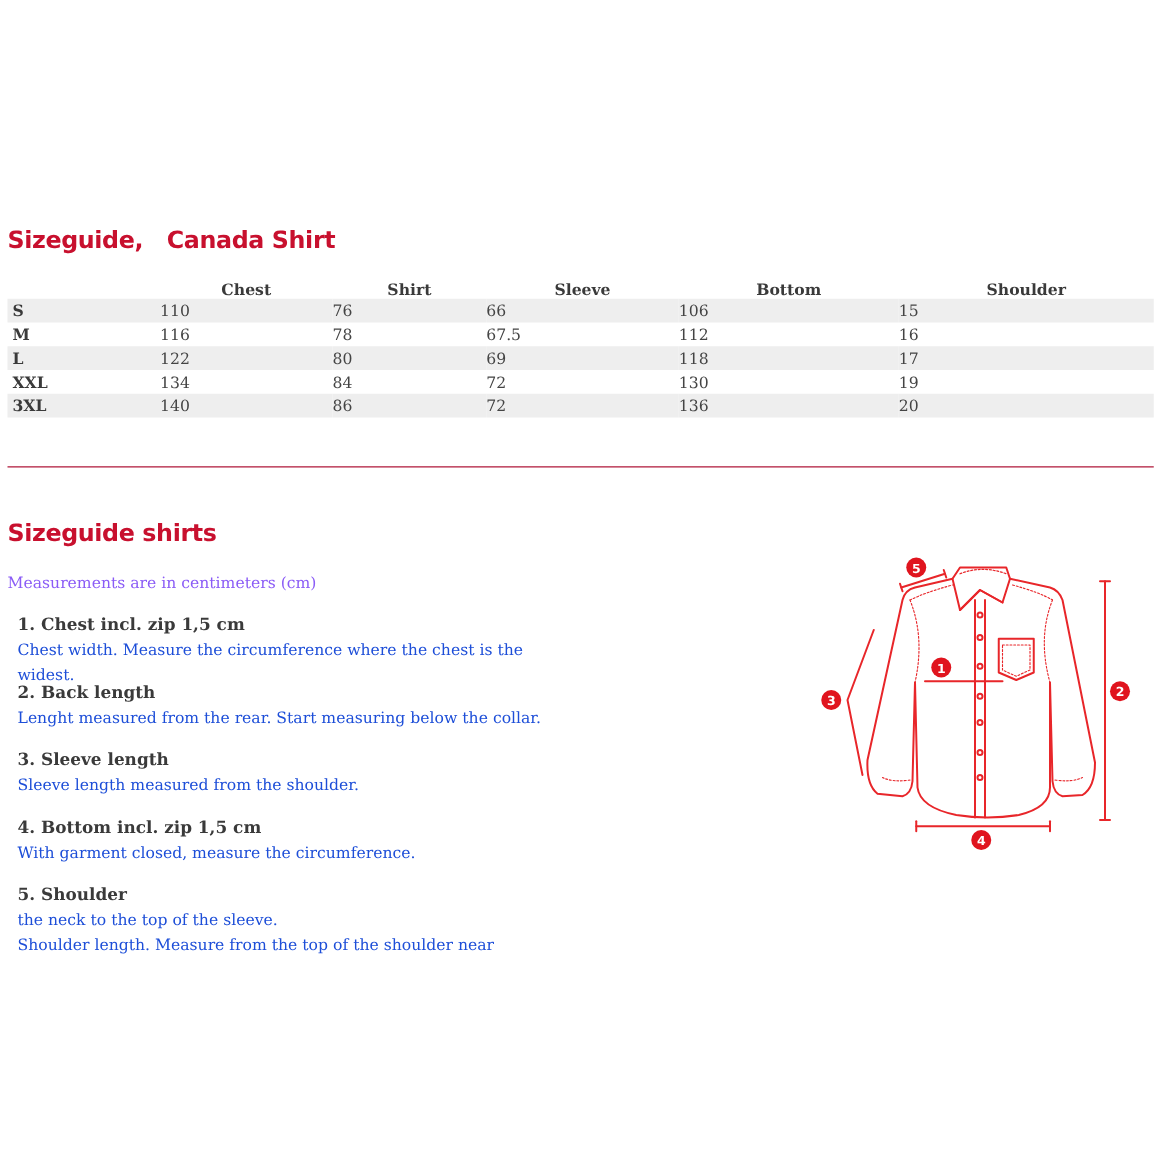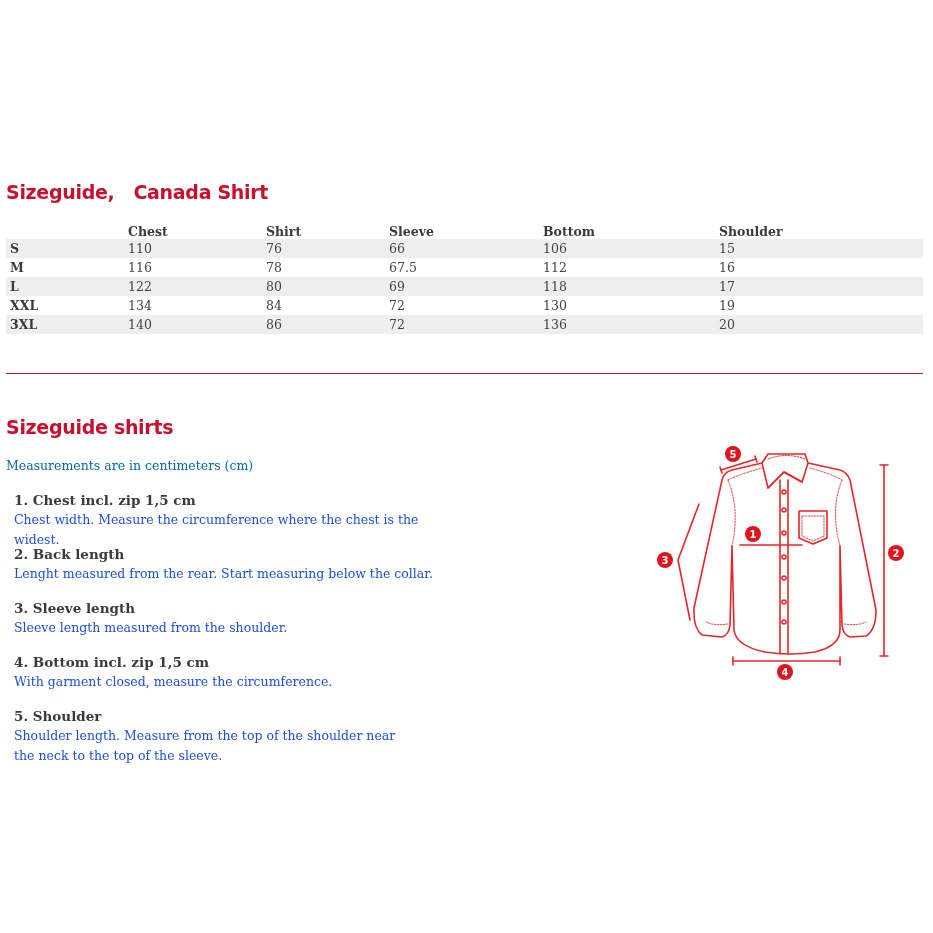--- a/index.html
+++ b/index.html
@@ -20,21 +20,21 @@
     #title2 { left: 6px; top: 416px; }
 
     .size-table {
       position: absolute;
       left: 6px; top: 220px;
       width: 917px;
       border-collapse: collapse;
       font-size: 12.5px;
     }
     .size-table th {
-      text-align: left;
+      text-align: center;
       font-weight: bold;
       height: 19px;
       padding: 0;
       vertical-align: bottom;
       color: #3a3a3a;
     }
     .size-table td {
       height: 19px;
       padding: 0;
       vertical-align: middle;
@@ -53,21 +53,21 @@
       position: absolute;
       left: 6px; top: 373px;
       width: 917px; height: 1px;
       background: #b0183a;
     }
 
     .intro {
       position: absolute;
       left: 6px; top: 458px;
       font-size: 12.5px;
-      color: #0369a1;
+      color: #8b5cf6;
     }
 
     .measure {
       position: absolute;
       left: 14px;
       width: 420px;
     }
     .measure-heading {
       font-weight: bold;
       font-size: 13.5px;
@@ -167,22 +167,22 @@
   <div class="measure-desc">Sleeve length measured from the shoulder.</div>
 </div>
 
 <div class="measure" style="top:652px;">
   <div class="measure-heading">4. Bottom incl. zip 1,5 cm</div>
   <div class="measure-desc">With garment closed, measure the circumference.</div>
 </div>
 
 <div class="measure" style="top:706px;">
   <div class="measure-heading">5. Shoulder</div>
+  <div class="measure-desc">the neck to the top of the sleeve.</div>
   <div class="measure-desc">Shoulder length. Measure from the top of the shoulder near</div>
-  <div class="measure-desc">the neck to the top of the sleeve.</div>
 </div>
 
 <svg class="shirt" viewBox="0 0 283 260">
   <g fill="none" stroke="#e8262a" stroke-width="1.6" stroke-linejoin="round" stroke-linecap="round">
 
     <path d="M112 33 L82 40 Q74 42 72 50 L44 178 Q43 198 52 205 L72 207 Q79 205 80 195 L82 116 L84 200 Q86 216 115 222 Q140 226 165 222 Q190 216 190 200 L190 116 L192 195 Q193 205 200 207 L216 206 Q226 200 226 180 L200 50 Q197 42 190 40 L158 33"></path>
 
     <path d="M112 33 L118 24 L155 24 L158 33 L152 52 L134 42 L118 58 Z"></path>
     <path d="M118 29 Q136 22 155 29" stroke-dasharray="1.5 1.5" stroke-width="1"></path>
     <path d="M118 58 L134 42 L152 52"></path>

